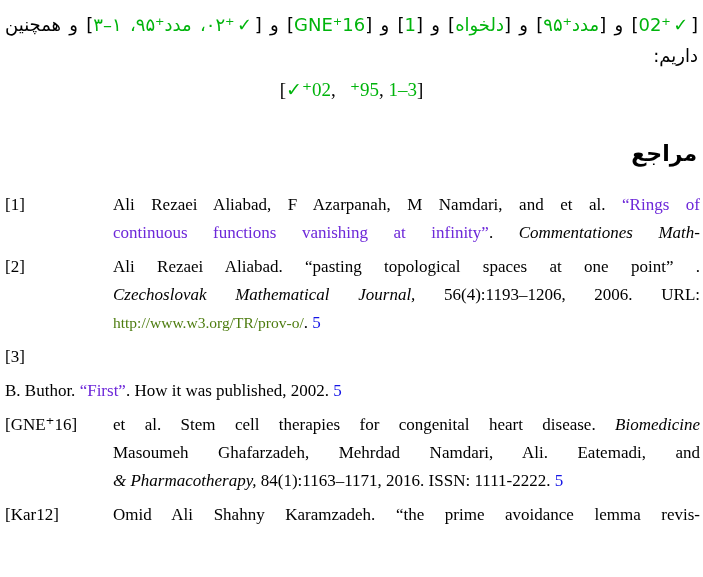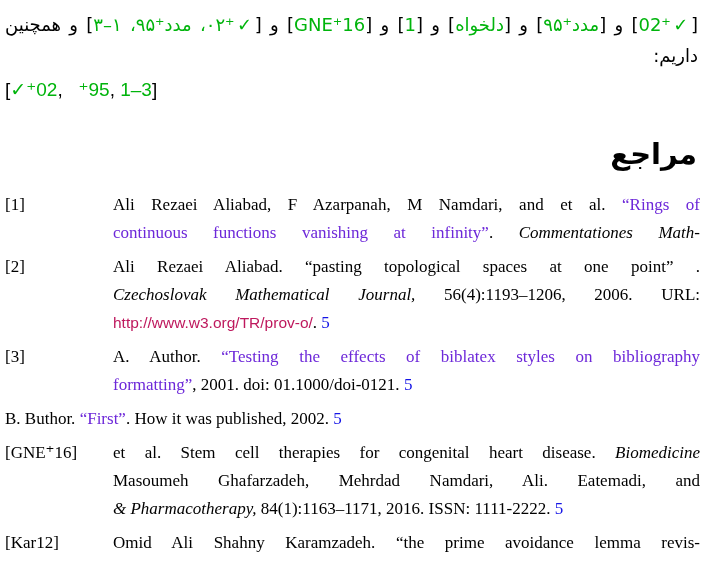--- a/index.html
+++ b/index.html
@@ -9,48 +9,48 @@
   }
   
   .intro{
     direction:rtl;
     padding:9px 5px 0 5px;
     font-family:"DejaVu Sans","DejaVu Serif",sans-serif;
     font-size:18px;line-height:31px;
   }
   .intro-l1{text-align:justify;text-align-last:justify;}
   .intro-l2{
-    direction:ltr;text-align:left;
-    font-family:Liberation Sans, sans-serif;
+    direction:ltr;text-align:center;
+    font-family:Liberation Serif, serif;
     font-size:19px;margin-top:3px;
   }
   
   .heading{
     direction:rtl;text-align:right;
     padding:0 6px 0 0;margin-top:30px;
     font-family:"DejaVu Sans","DejaVu Serif",sans-serif;
-    font-weight:bold;font-size:29px;line-height:38px;
+    font-weight:bold;font-size:22px;line-height:38px;
   }
   
   .bib{margin-top:18px;padding:0 3px 0 5px;}
   .bib-row{display:flex;margin-bottom:6px;}
   .bib-label{
     flex:0 0 108px;font-size:17px;line-height:28px;white-space:nowrap;
     font-family:"Liberation Serif","DejaVu Serif","DejaVu Sans",serif;
   }
   .bib-text{flex:1 1 auto;min-width:0;}
   .bl{font-size:17px;line-height:28px;text-align:justify;text-align-last:justify;}
   .bl.last{text-align:left;text-align-last:left;}
   
   .sp {color:#000;}
   .si {color:#000;font-style:italic;}
   .spk{color:#6d28d9;}
   .sb {color:#1515e6;}
   .sg {color:#00b40c;}
-  .sm {color:#be185d;font-family:Liberation Sans, sans-serif;font-size:15.5px;}
+  .sm {color:#4d7c0f;font-family:Liberation Serif, serif;font-size:15.5px;}
 </style>
 </head>
 <body>
 
 <div class="intro">
   <div class="intro-l1" id="intro-l1"><span class="sp">[</span><span class="sg">✓⁺02</span><span class="sp">] و [</span><span class="sg">مدد⁺۹۵</span><span class="sp">] و [</span><span class="sg">دلخواه</span><span class="sp">] و [</span><span class="sg">1</span><span class="sp">] و [</span><span class="sg">GNE⁺16</span><span class="sp">] و [</span><span class="sg">✓⁺۰۲، مدد⁺۹۵، ۱–۳</span><span class="sp">] و همچنین داریم:</span></div>
   <div class="intro-l2" id="intro-l2"><span class="sp">[</span><span class="sg">✓⁺02</span><span class="sp">,&nbsp;&nbsp;&nbsp;</span><span class="sg">⁺95</span><span class="sp">,&nbsp;</span><span class="sg">1–3</span><span class="sp">]</span></div>
 </div>
 
 <div class="heading">
@@ -68,24 +68,20 @@
     <div class="bib-row">
       <div class="bib-label"><span class="sp">[2]</span></div>
       <div class="bib-text">
         <div class="bl"><span class="sp">Ali Rezaei Aliabad.  “pasting topological spaces at one point” .</span></div>
         <div class="bl"><span class="si">Czechoslovak Mathematical Journal,</span><span class="sp"> 56(4):1193–1206, 2006.  URL:</span></div>
         <div class="bl last"><span class="sm">http://www.w3.org/TR/prov-o/</span><span class="sp">. </span><span class="sb">5</span></div>
       </div>
     </div>
     <div class="bib-row">
       <div class="bib-label"><span class="sp">[3]</span></div>
-      <div class="bib-text">
-        <div class="bl"><span class="sp">A. Author.  </span><span class="spk">“Testing the effects of biblatex styles on bibliography</span></div>
-        <div class="bl last"><span class="spk">formatting”</span><span class="sp">, 2001. doi: 01.1000/doi-0121. </span><span class="sb">5</span></div>
-      </div>
     </div>
     <div class="bib-row">
       <div class="bib-text">
         <div class="bl last"><span class="sp">B. Buthor. </span><span class="spk">“First”</span><span class="sp">. How it was published, 2002. </span><span class="sb">5</span></div>
       </div>
     </div>
     <div class="bib-row">
       <div class="bib-label"><span class="sp">[GNE⁺16]</span></div>
       <div class="bib-text">
         <div class="bl"><span class="sp">et al. Stem cell therapies for congenital heart disease. </span><span class="si">Biomedicine</span></div>

